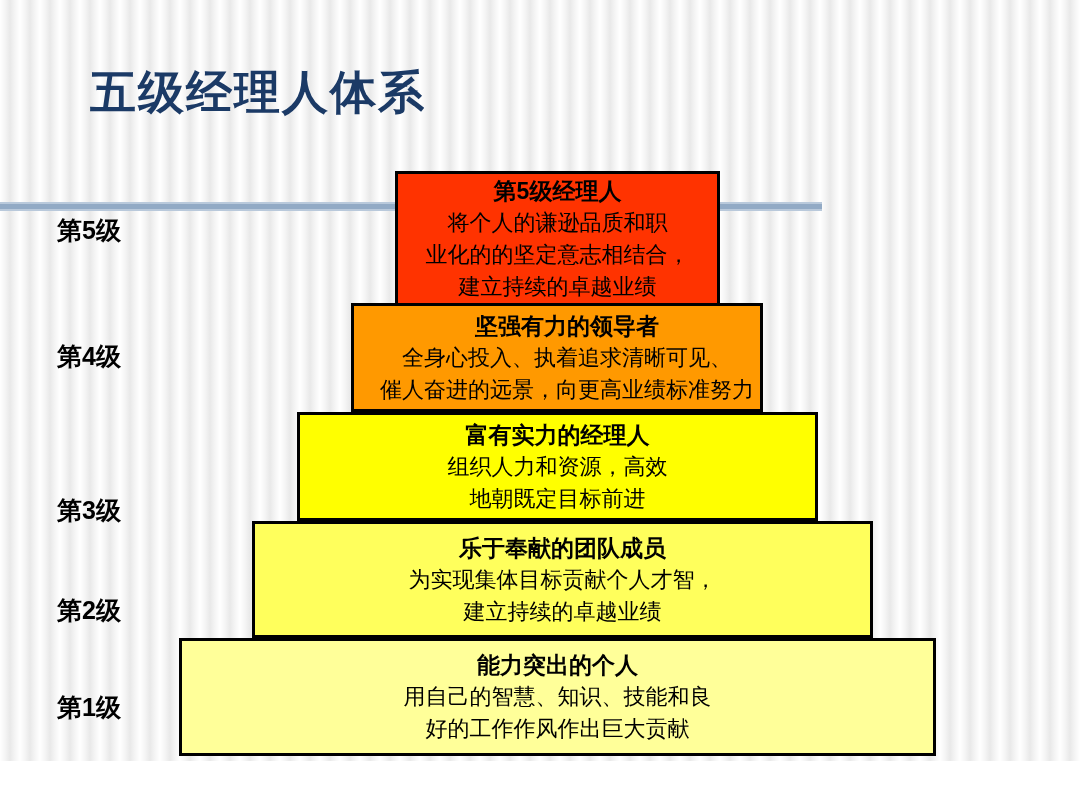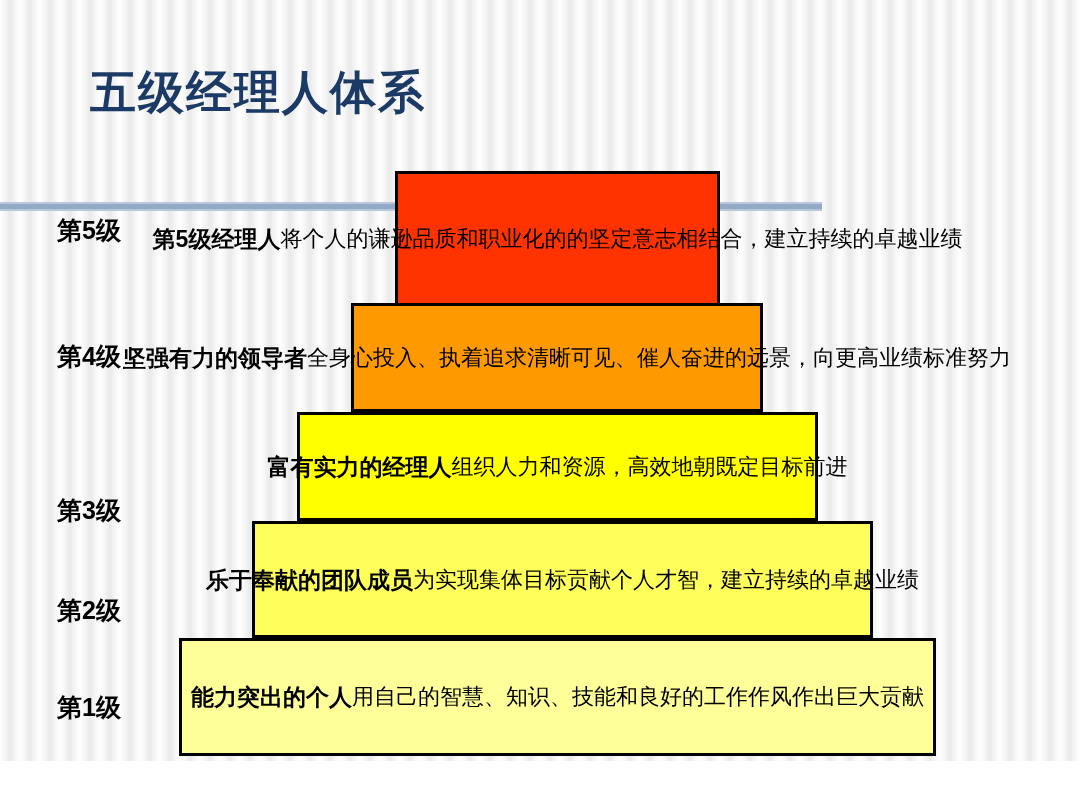--- a/index.html
+++ b/index.html
@@ -57,21 +57,21 @@
   .side-label.sl3 { top: 446px; margin-top: 48px; }
   .side-label.sl2 { top: 575px; margin-top: 19px; }
   .side-label.sl1 { top: 691px; }
 
   .level {
     position: absolute;
     z-index: 2;
     border: 3px solid #000000;
     box-sizing: border-box;
     display: flex;
-    flex-direction: row;
+    flex-direction: column;
     justify-content: center;
     align-items: center;
     text-align: center;
   }
   .lv5 { left: 395px; top: 171px; width: 325px; height: 135px; }
   .lv4 { left: 351px; top: 303px; width: 412px; height: 109px; }
   .lv3 { left: 297px; top: 412px; width: 521px; height: 109px; }
   .lv2 { left: 252px; top: 521px; width: 621px; height: 117px; }
   .lv1 { left: 179px; top: 638px; width: 757px; height: 118px; }
 

